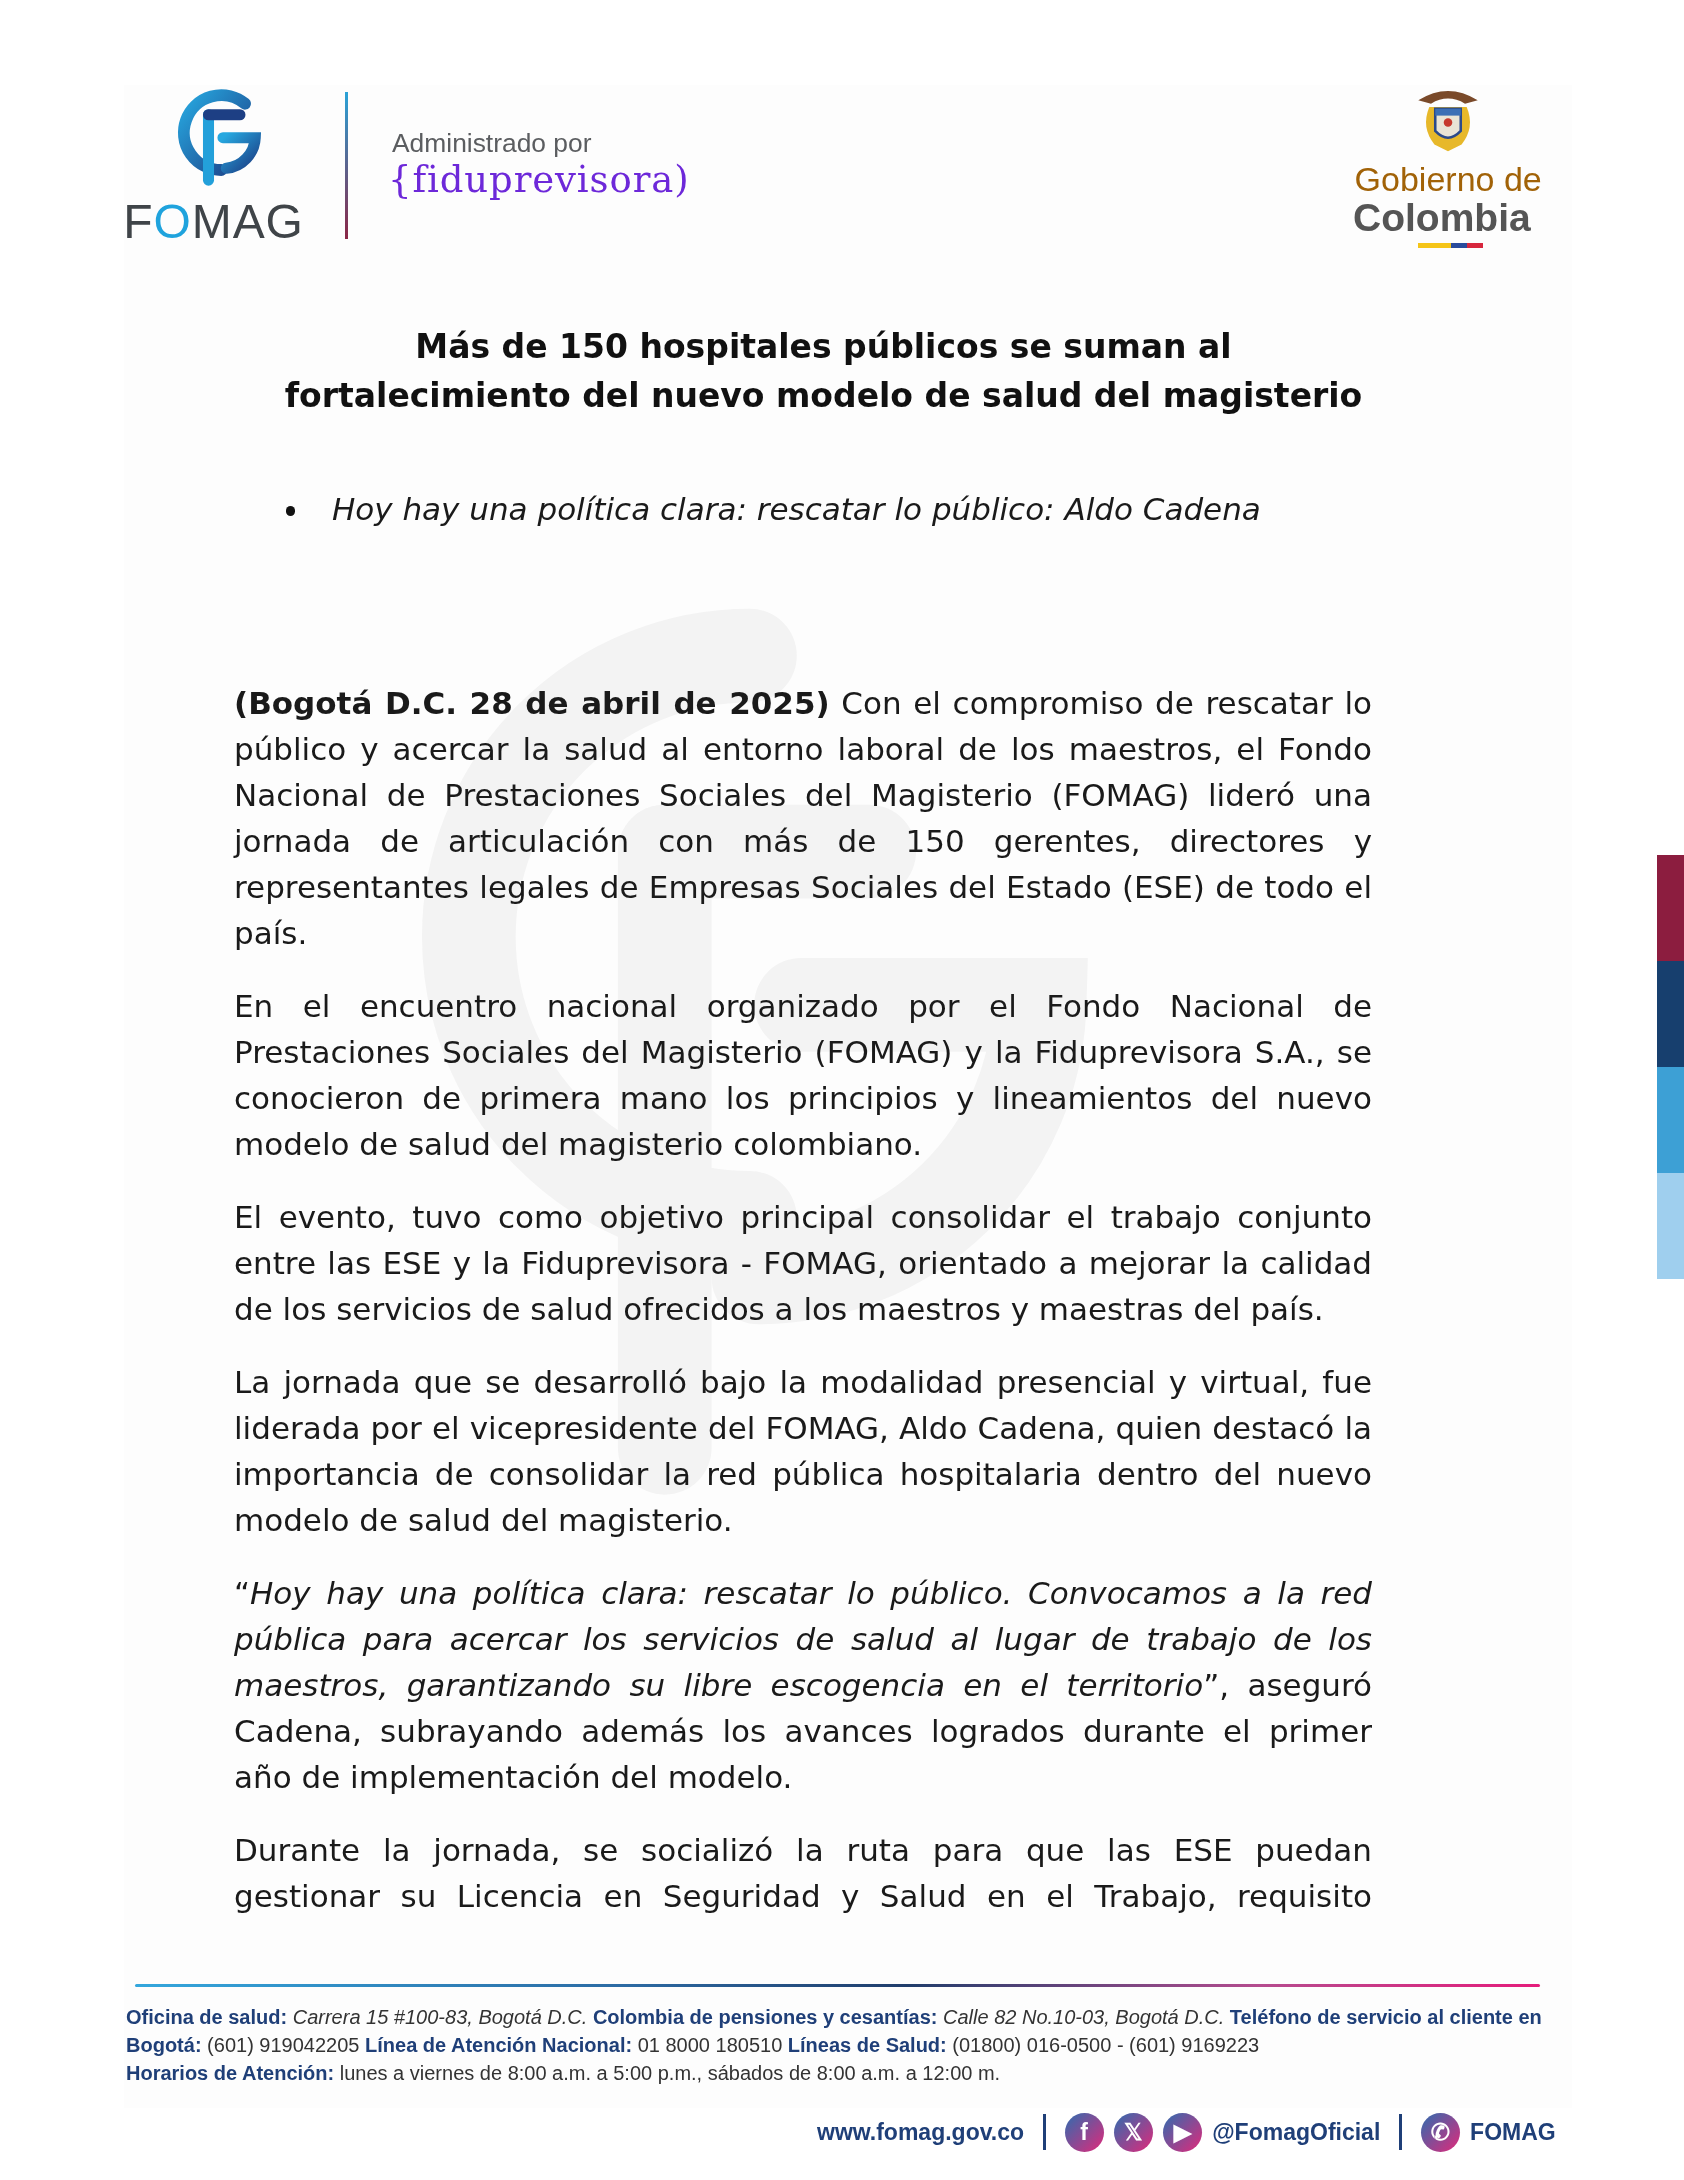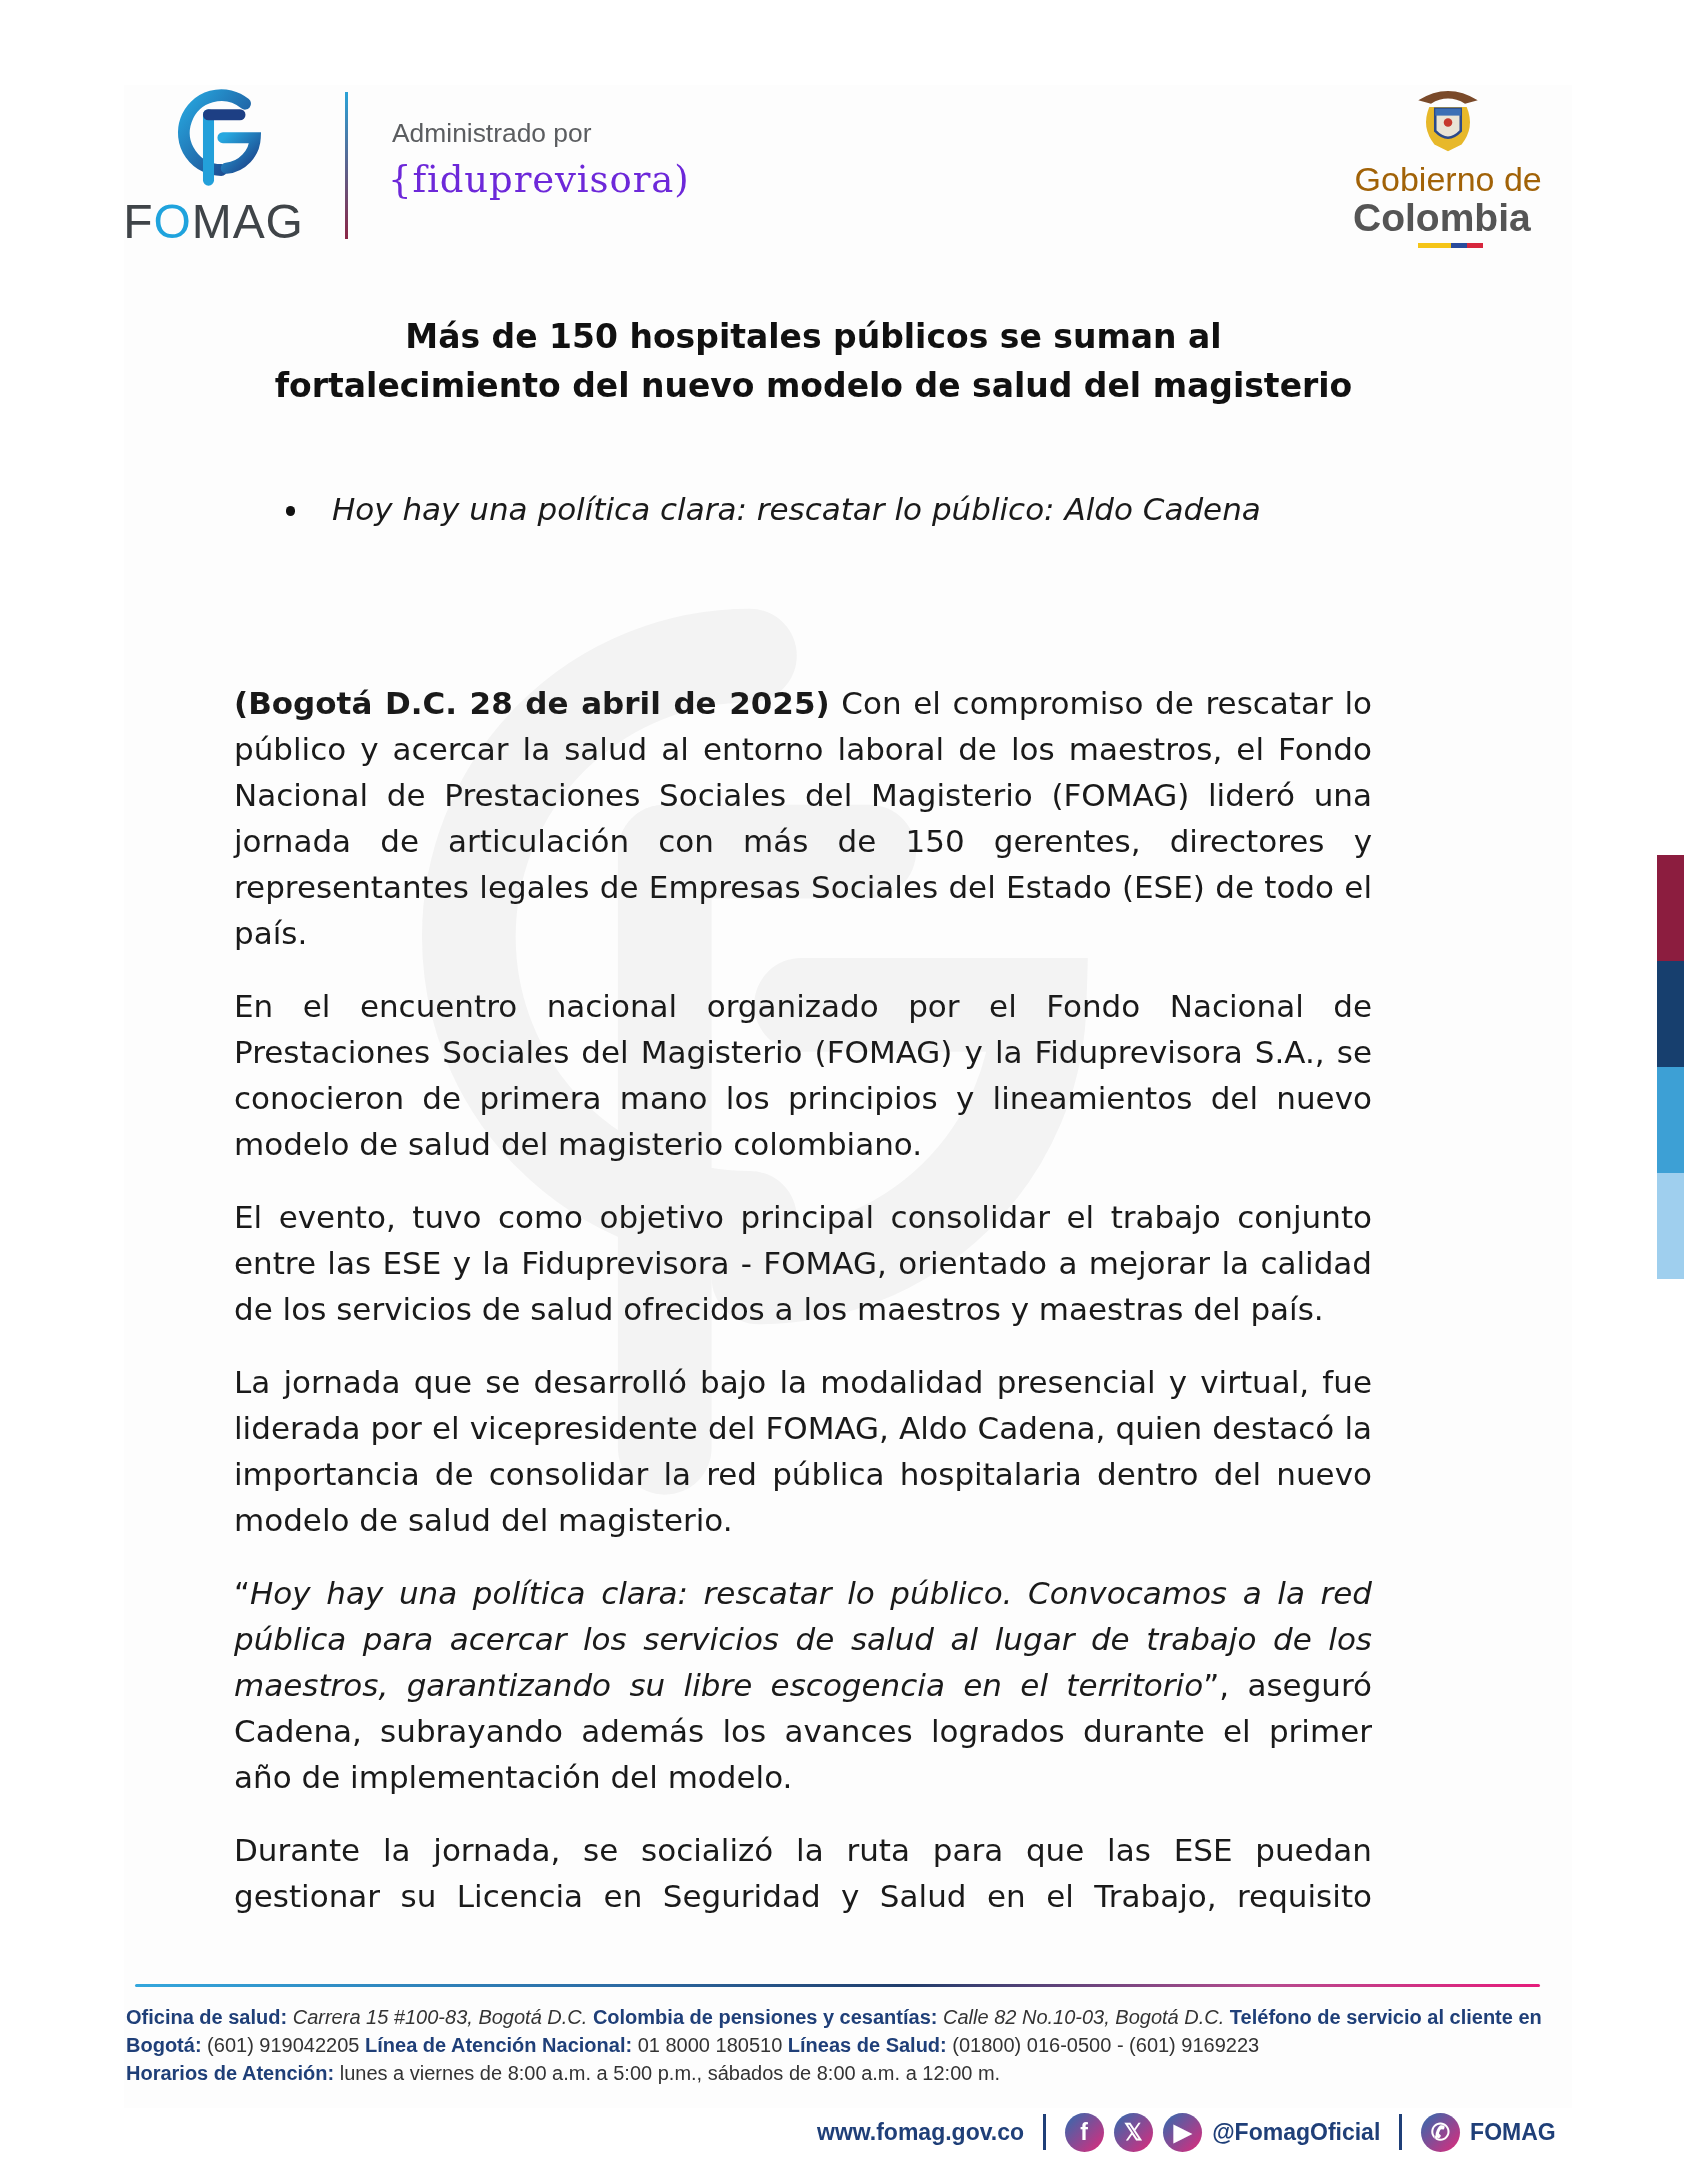--- a/index.html
+++ b/index.html
@@ -19,21 +19,21 @@
   .fomag-word {
     position: absolute; left: 4.3px; top: 109px; font-family: "Liberation Sans", sans-serif;
     font-size: 48px; letter-spacing: 0.9px; color: #3f4448; font-weight: 400;
   }
   .fomag-word .o { color: #1fa3dd; }
   .header-divider {
     position: absolute; left: 345px; top: 92px; width: 3.4px; height: 147px;
     background: linear-gradient(#2aa3d8, #8b2545);
   }
   .admin-text {
-    position: absolute; left: 392px; top: 118px; font-family: "Liberation Sans", sans-serif;
+    position: absolute; left: 392px; top: 128px; font-family: "Liberation Sans", sans-serif;
     font-size: 26.4px; color: #5b5d60;
   }
   .fidu-text {
     position: absolute; left: 388px; top: 158px; font-family: "DejaVu Serif", serif;
     font-size: 37px; color: #6d28d9; letter-spacing: 0.9px;
   }
   .gov-logo { position: absolute; left: 1329px; top: 85px; width: 239px; height: 170px; }
   .coat { position: absolute; left: 85px; top: 0; }
   .gov-line1 {
     position: absolute; left: 25.6px; top: 75px; font-family: "Liberation Sans", sans-serif;
@@ -149,21 +149,21 @@
   </div>
 </div>
 
 <div class="side-tabs">
   <div style="background:#8c1d3f"></div>
   <div style="background:#173f6e"></div>
   <div style="background:#3da0d5"></div>
   <div style="background:#9fcfee"></div>
 </div>
 
-<h1 class="title" style="margin:4px">Más de 150 hospitales públicos se suman al fortalecimiento del nuevo modelo de salud del magisterio</h1>
+<h1 class="title" style="margin:14px">Más de 150 hospitales públicos se suman al fortalecimiento del nuevo modelo de salud del magisterio</h1>
 
 <ul class="bullets">
   <li>Hoy hay una política clara: rescatar lo público: Aldo Cadena</li>
 </ul>
 
 <div class="body-text">
   <p><b>(Bogotá D.C. 28 de abril de 2025)</b><span> Con el compromiso de rescatar lo público y acercar la salud al entorno laboral de los maestros, el Fondo Nacional de Prestaciones Sociales del Magisterio (FOMAG) lideró una jornada de articulación con más de 150 gerentes, directores y representantes legales de Empresas Sociales del Estado (ESE) de todo el país.</span></p>
   <p>En el encuentro nacional organizado por el Fondo Nacional de Prestaciones Sociales del Magisterio (FOMAG) y la Fiduprevisora S.A., se conocieron de primera mano los principios y lineamientos del nuevo modelo de salud del magisterio colombiano.</p>
   <p>El evento, tuvo como objetivo principal consolidar el trabajo conjunto entre las ESE y la Fiduprevisora - FOMAG, orientado a mejorar la calidad de los servicios de salud ofrecidos a los maestros y maestras del país.</p>
   <p>La jornada que se desarrolló bajo la modalidad presencial y virtual, fue liderada por el vicepresidente del FOMAG, Aldo Cadena, quien destacó la importancia de consolidar la red pública hospitalaria dentro del nuevo modelo de salud del magisterio.</p>

